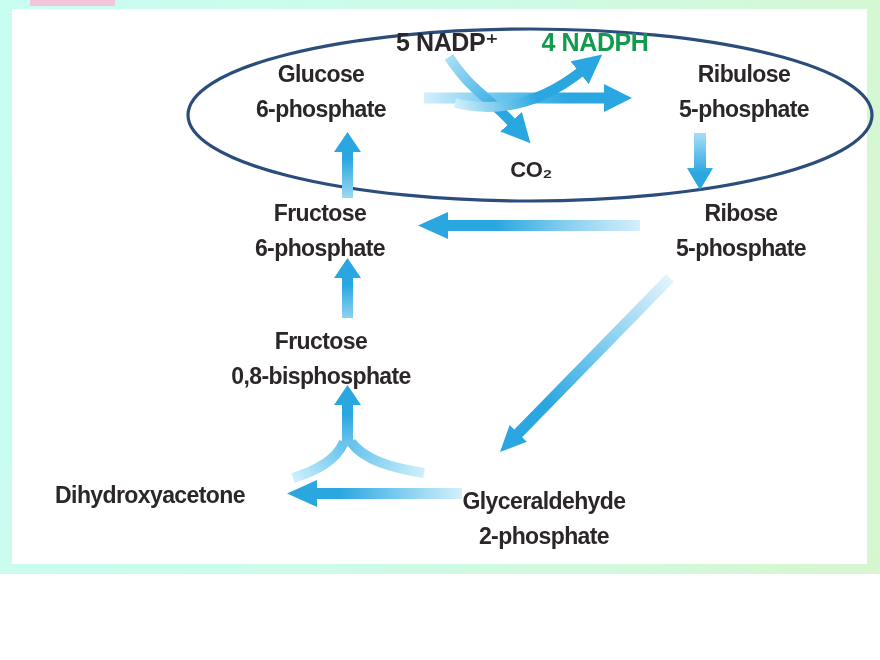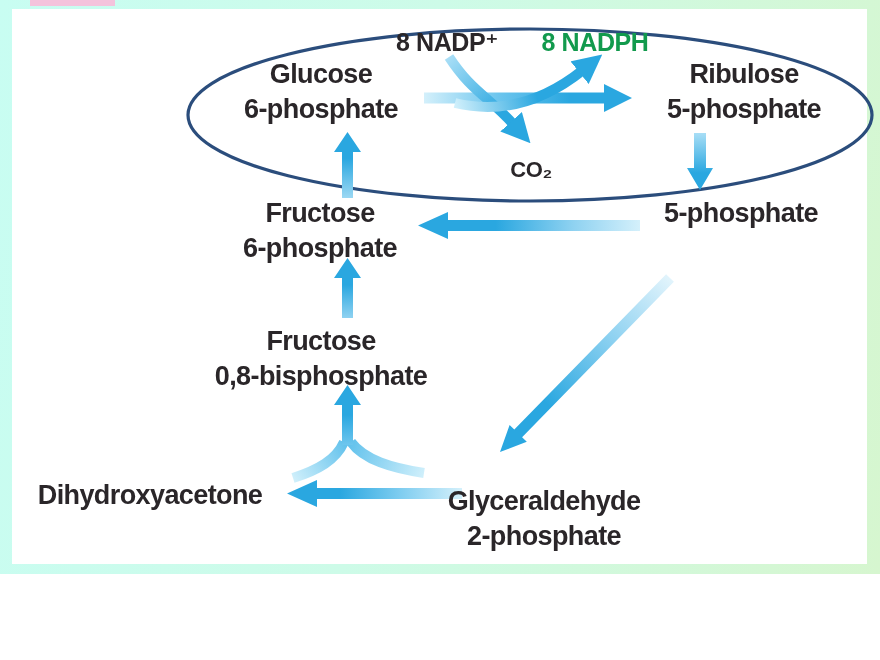--- a/index.html
+++ b/index.html
@@ -21,21 +21,21 @@
   #pinkbar{
     position:absolute; left:30px; top:0; width:85px; height:6px;
     background:var(--c-pink);
   }
   svg{position:absolute;left:0;top:0;}
   .mh{fill:var(--c-arrow);}
   .ring{fill:none; stroke:var(--c-ellipse); stroke-width:3.2px;}
   .curve{fill:none; stroke-width:10px; stroke-linecap:butt;}
   .node{
     position:absolute; transform:translateX(-50%); text-align:center; white-space:nowrap;
-    color:var(--c-text); font-size:27px; font-weight:700; line-height:35px; letter-spacing:-0.6px;
+    color:var(--c-text); font-size:23px; font-weight:700; line-height:35px; letter-spacing:-0.6px;
   }
   .cof{
     position:absolute; transform:translateX(-50%); text-align:center; white-space:nowrap;
     color:var(--c-text); font-size:25px; font-weight:700; line-height:26px; letter-spacing:-0.4px;
   }
   .cof.green{color:var(--c-green);}
   .cof.co2{font-size:22px; line-height:30px;}
 </style>
 </head>
 <body>
@@ -133,37 +133,38 @@
     <g>
       <path class="curve" d="M293,478 C318,470 336,460 344,442" style="stroke:url(#gBrL)"></path>
       <path class="curve" d="M424,473 C392,468 364,460 351,442" style="stroke:url(#gBrR)"></path>
       <path d="M342,445 L342,405 L334,405 L347.5,385 L361,405 L353,405 L353,445 Z" fill="url(#gI)"></path>
     </g>
     <g>
       <path d="M462,488 L317,488 L317,480 L287,493.5 L317,507 L317,499 L462,499 Z" fill="url(#gJ)"></path>
     </g>
   </svg>
 
-  <div class="cof" style="left:447px; top:29px;">8 NADP⁺</div>
-  <div class="cof green" style="left:595px; top:29px;">8 NADPH</div>
+  <div class="cof" style="left:447px; top:29px;">5 NADP⁺</div>
+  <div class="cof green" style="left:595px; top:29px;">4 NADPH</div>
   <div class="cof co2" style="left:531px; top:155px;">CO₂</div>
 
   <div class="node" style="left:321px; top:57px;">
     <div>Glucose</div>
     <div>6-phosphate</div>
   </div>
   <div class="node" style="left:744px; top:57px;text-align:center;">
     <div>Ribulose</div>
     <div>5-phosphate</div>
   </div>
   <div class="node" style="left:320px; top:196px;">
     <div>Fructose</div>
     <div>6-phosphate</div>
   </div>
   <div class="node" style="left:741px; top:196px;">
+    <div>Ribose</div>
     <div>5-phosphate</div>
   </div>
   <div class="node" style="left:321px; top:324px;">
     <div>Fructose</div>
     <div>0,8-bisphosphate</div>
   </div>
   <div class="node" style="left:150px; top:478px;">
     <div>Dihydroxyacetone</div>
   </div>
   <div class="node" style="left:544px; top:484px;">

